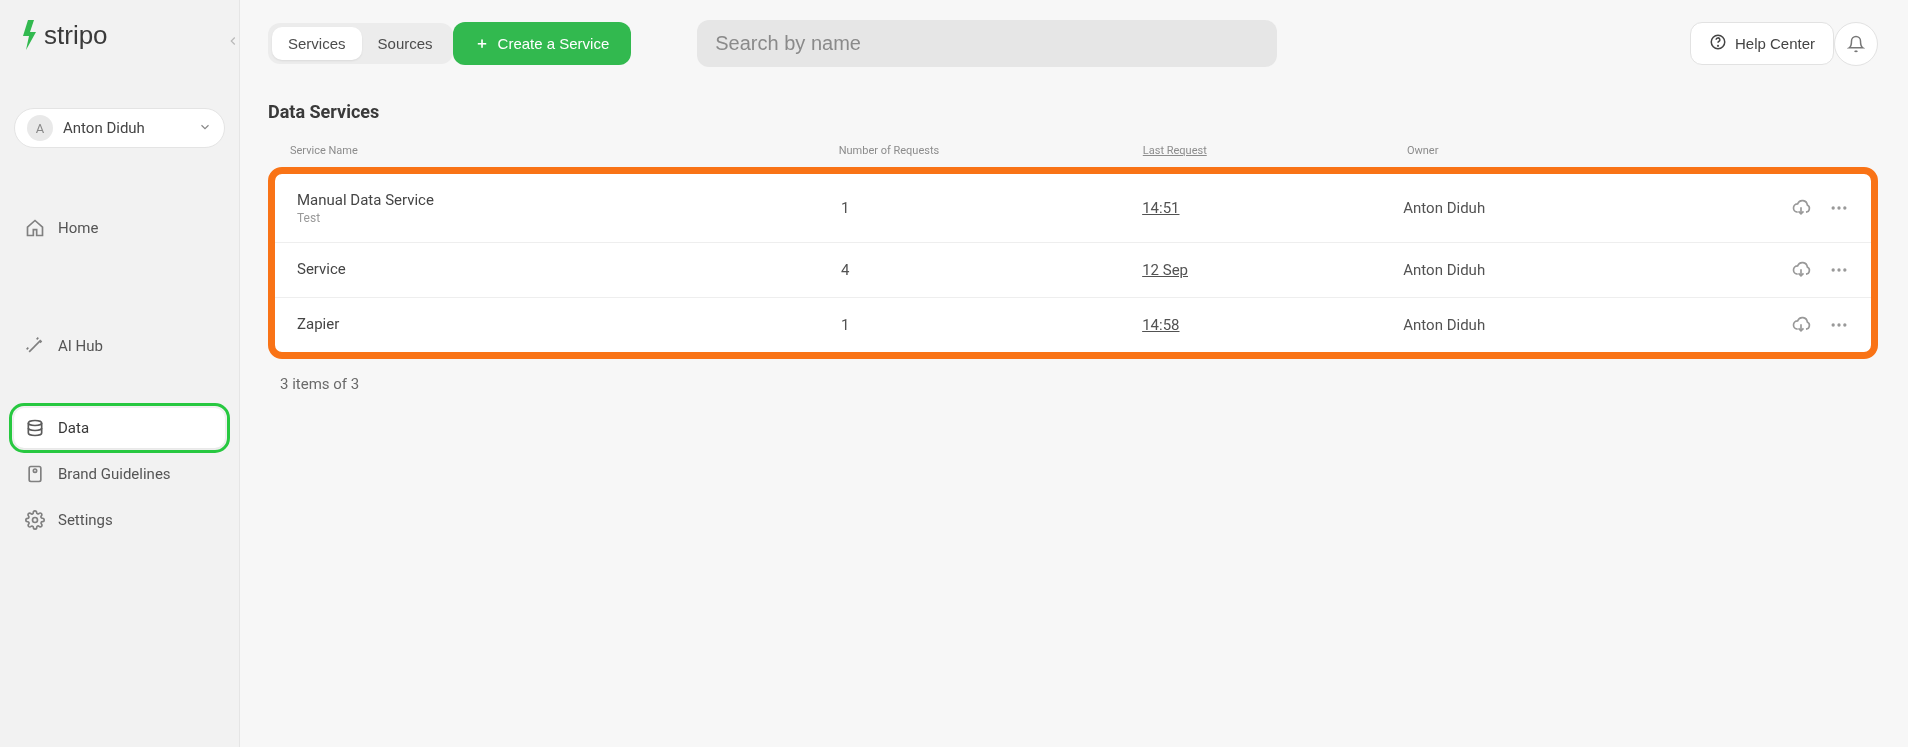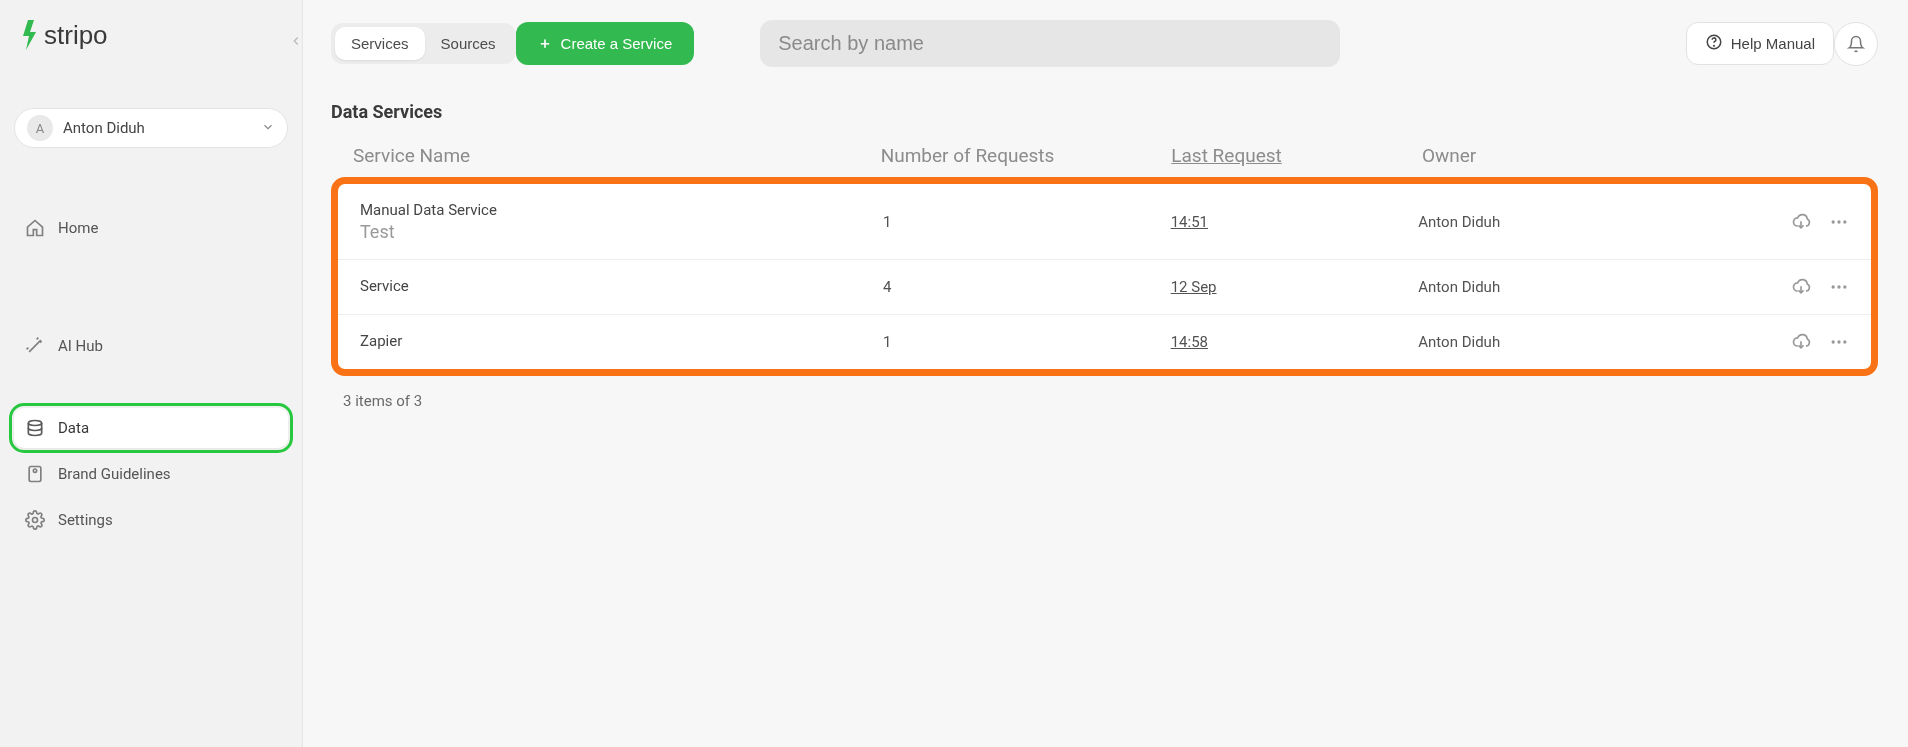--- a/index.html
+++ b/index.html
@@ -1,21 +1,21 @@
 <!DOCTYPE html>
 <html><head>
 <meta charset="utf-8">
 <style>
 * { box-sizing: border-box; margin: 0; padding: 0; }
 body { font-family: -apple-system, BlinkMacSystemFont, "Segoe UI", Roboto, Helvetica, Arial, sans-serif; background: #f5f5f5; color: #333; font-size: 14px; }
 
 .app { display: flex; min-height: 100vh; }
 
 
-.sidebar { width: 303px; background: #f2f2f2; border-right: 1px solid #e5e5e5; padding: 18px 14px; display: flex; flex-direction: column; position: relative; }
+.sidebar { width: 240px; background: #f2f2f2; border-right: 1px solid #e5e5e5; padding: 18px 14px; display: flex; flex-direction: column; position: relative; }
 .logo-wrap { display: flex; align-items: center; margin-bottom: 56px; padding-left: 6px; }
 .logo-wrap svg { height: 34px; }
 .user-switch { display: flex; align-items: center; background: #fff; border: 1px solid #e4e4e4; border-radius: 22px; padding: 6px 12px; margin-bottom: 60px; cursor: pointer; }
 .user-avatar-sm { width: 26px; height: 26px; border-radius: 50%; background: #e9e9e9; color: #888; font-size: 13px; display: flex; align-items: center; justify-content: center; margin-right: 10px; }
 .user-switch .name { flex: 1; color: #444; font-size: 15px; }
 .user-switch .chev { color: #888; }
 
 .nav-group { margin-bottom: 36px; }
 .nav-item { display: flex; align-items: center; padding: 10px 10px; border-radius: 10px; color: #555; font-size: 15px; cursor: pointer; margin-bottom: 6px; position: relative; }
 .nav-item .icon { width: 22px; color: #808080; margin-right: 12px; display: inline-flex; align-items: center; justify-content: center; flex-shrink:0; }
@@ -37,29 +37,29 @@
 .create-btn .plus { font-weight: 600; }
 .search-bar { flex: 1; max-width: 580px; background: #e6e6e6; border-radius: 12px; padding: 12px 18px; color: #888; font-size: 20px; border:none; outline:none; margin-left: 66px;}
 .search-bar::placeholder { color: #8a8a8a; }
 .help-btn { background: #fff; border: 1px solid #e2e2e2; border-radius: 12px; padding: 10px 18px; display: flex; align-items: center; gap: 8px; font-size: 15px; color: #444; cursor: pointer; margin-left:auto;}
 .bell-btn { width: 44px; height: 44px; background: #fff; border: 1px solid #e2e2e2; border-radius: 50%; display:flex; align-items:center; justify-content:center; color:#777; cursor:pointer; }
 
 h1.page-title { font-size: 18px; font-weight: 700; color: #3a3a3a; margin-bottom: 12px; }
 
 .table-wrap { background: transparent; border-radius: 14px; overflow: visible; }
 .thead, .trow { display: grid; grid-template-columns: 1.4fr 0.9fr 0.9fr 1fr 100px; align-items: center; }
-.thead { padding: 10px 22px; color: #8c8c8c; font-size: 19px; }
+.thead { padding: 10px 22px; color: #8c8c8c; font-size: 11px; }
 .tbody { background: #fff; border-radius: 14px; border: 7px solid #f97316; overflow: hidden; }
 .trow { padding: 17px 22px; border-bottom: 1px solid #eee; font-size: 15px; color: #484848; }
 .trow:last-child { border-bottom: none; }
 .col-requests, .col-last, .col-owner-h, .col-owner { text-align: left; }
 .col-requests { padding-left: 60px; }
 .col-last { padding-left: 50px; text-decoration: underline; }
 .service-cell .sname { font-size: 15px; color: #454545; }
-.service-cell .ssub { font-size: 18px; color: #999; margin-top: 2px; }
+.service-cell .ssub { font-size: 12px; color: #999; margin-top: 2px; }
 .trow .req, .trow .last, .trow .owner { color: #525252; }
 .actions { display: flex; justify-content: flex-end; gap: 18px; color: #999; }
 .actions span { cursor:pointer; display:inline-flex;}
 .table-footer { font-size: 15px; color: #6a6a6a; padding: 16px 12px 0; }
 </style>
 </head>
 <body>
 
 <div class="app">
 
@@ -157,21 +157,21 @@
         <span class="plus">＋</span>
         <span>Create a Service</span>
       </button>
       <input class="search-bar" type="text" placeholder="Search by name" style="">
       <button class="help-btn">
         <span><svg width="18" height="18" viewBox="0 0 24 24" fill="none" stroke="currentColor" stroke-width="2">
               <circle cx="12" cy="12" r="9"></circle>
               <path d="M9.5 9a2.5 2.5 0 1 1 3.5 2.3c-.8.4-1 1-1 1.7"></path>
               <circle cx="12" cy="17" r="0.5" fill="currentColor"></circle>
             </svg></span>
-        <span>Help Manual</span>
+        <span>Help Center</span>
       </button>
       <div class="bell-btn">
         <svg width="18" height="18" viewBox="0 0 24 24" fill="none" stroke="currentColor" stroke-width="2">
             <path d="M18 8a6 6 0 1 0-12 0c0 7-3 9-3 9h18s-3-2-3-9"></path>
             <path d="M13.73 21a2 2 0 0 1-3.46 0"></path>
           </svg>
       </div>
     </div>
 
     <h1 class="page-title">Data Services</h1>

